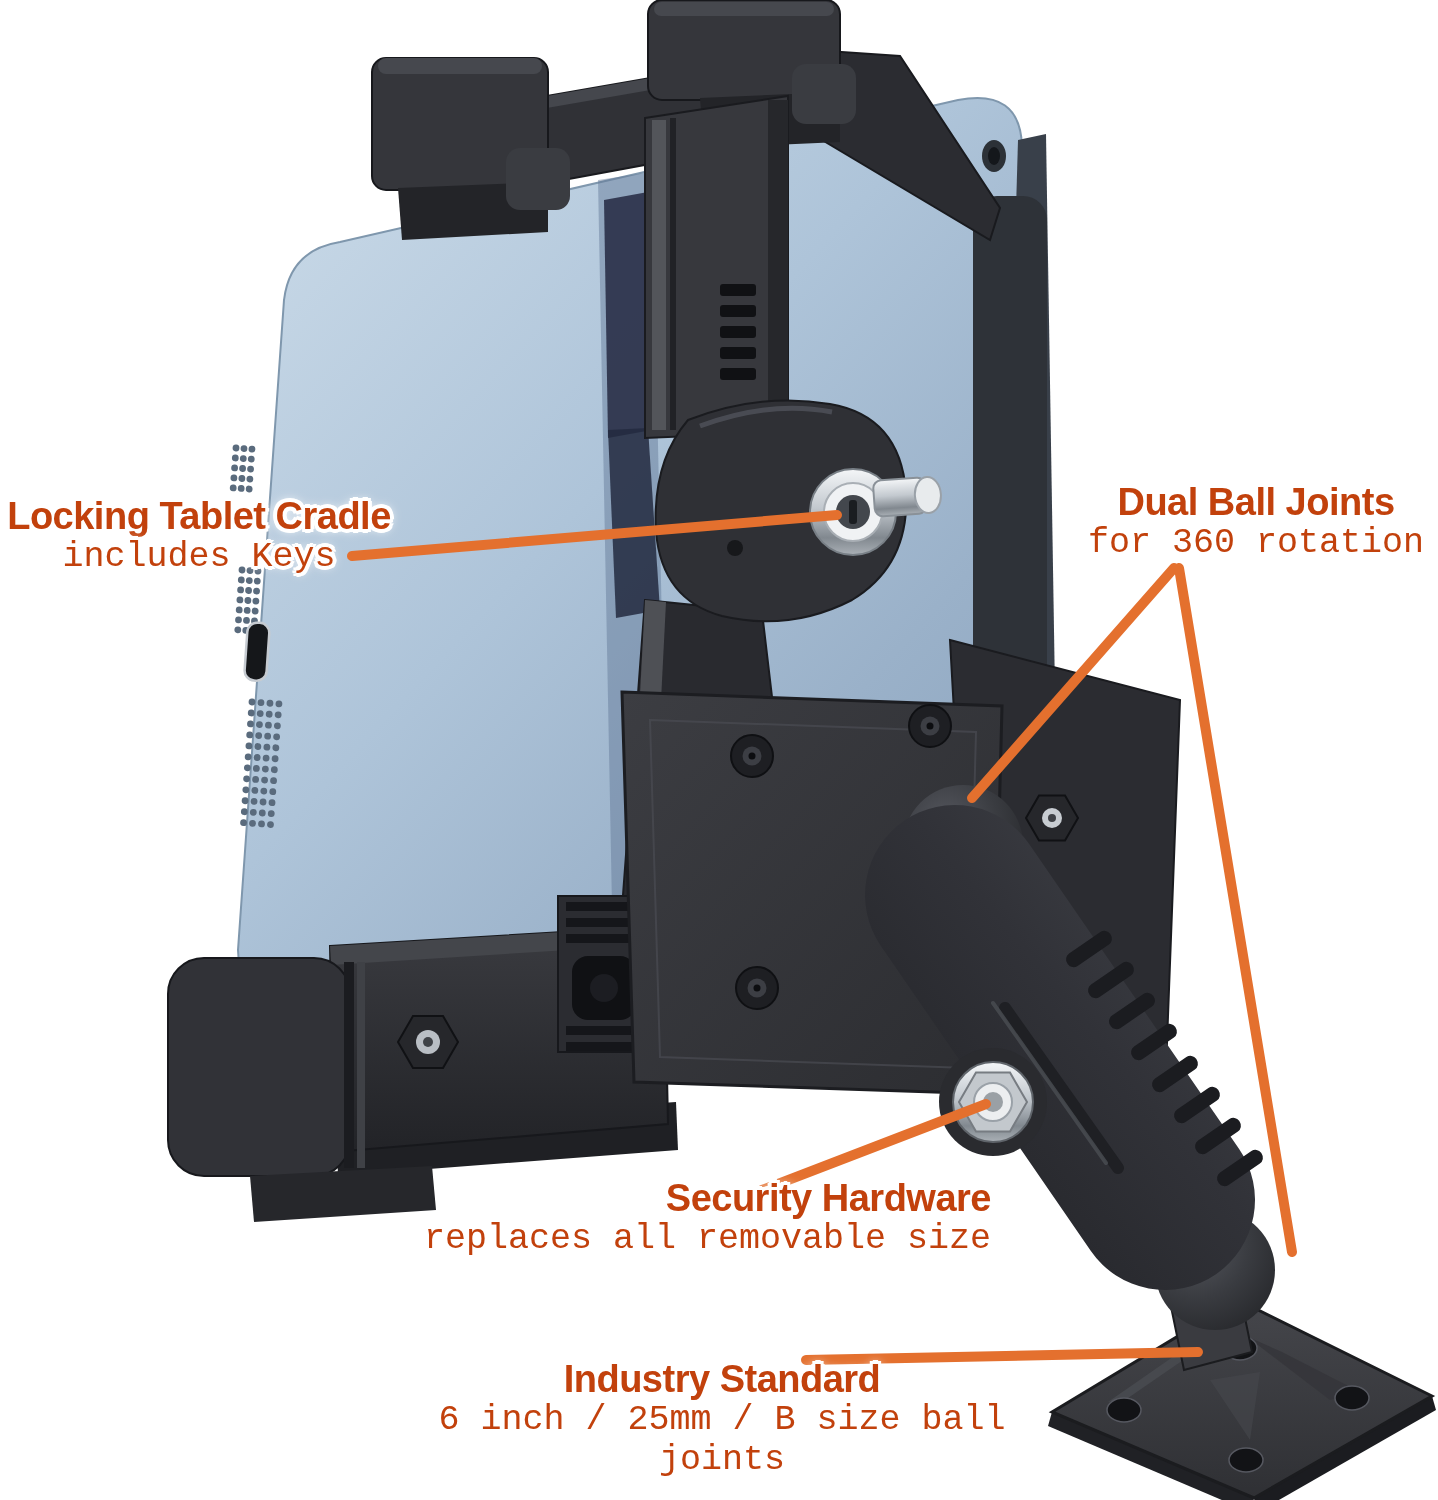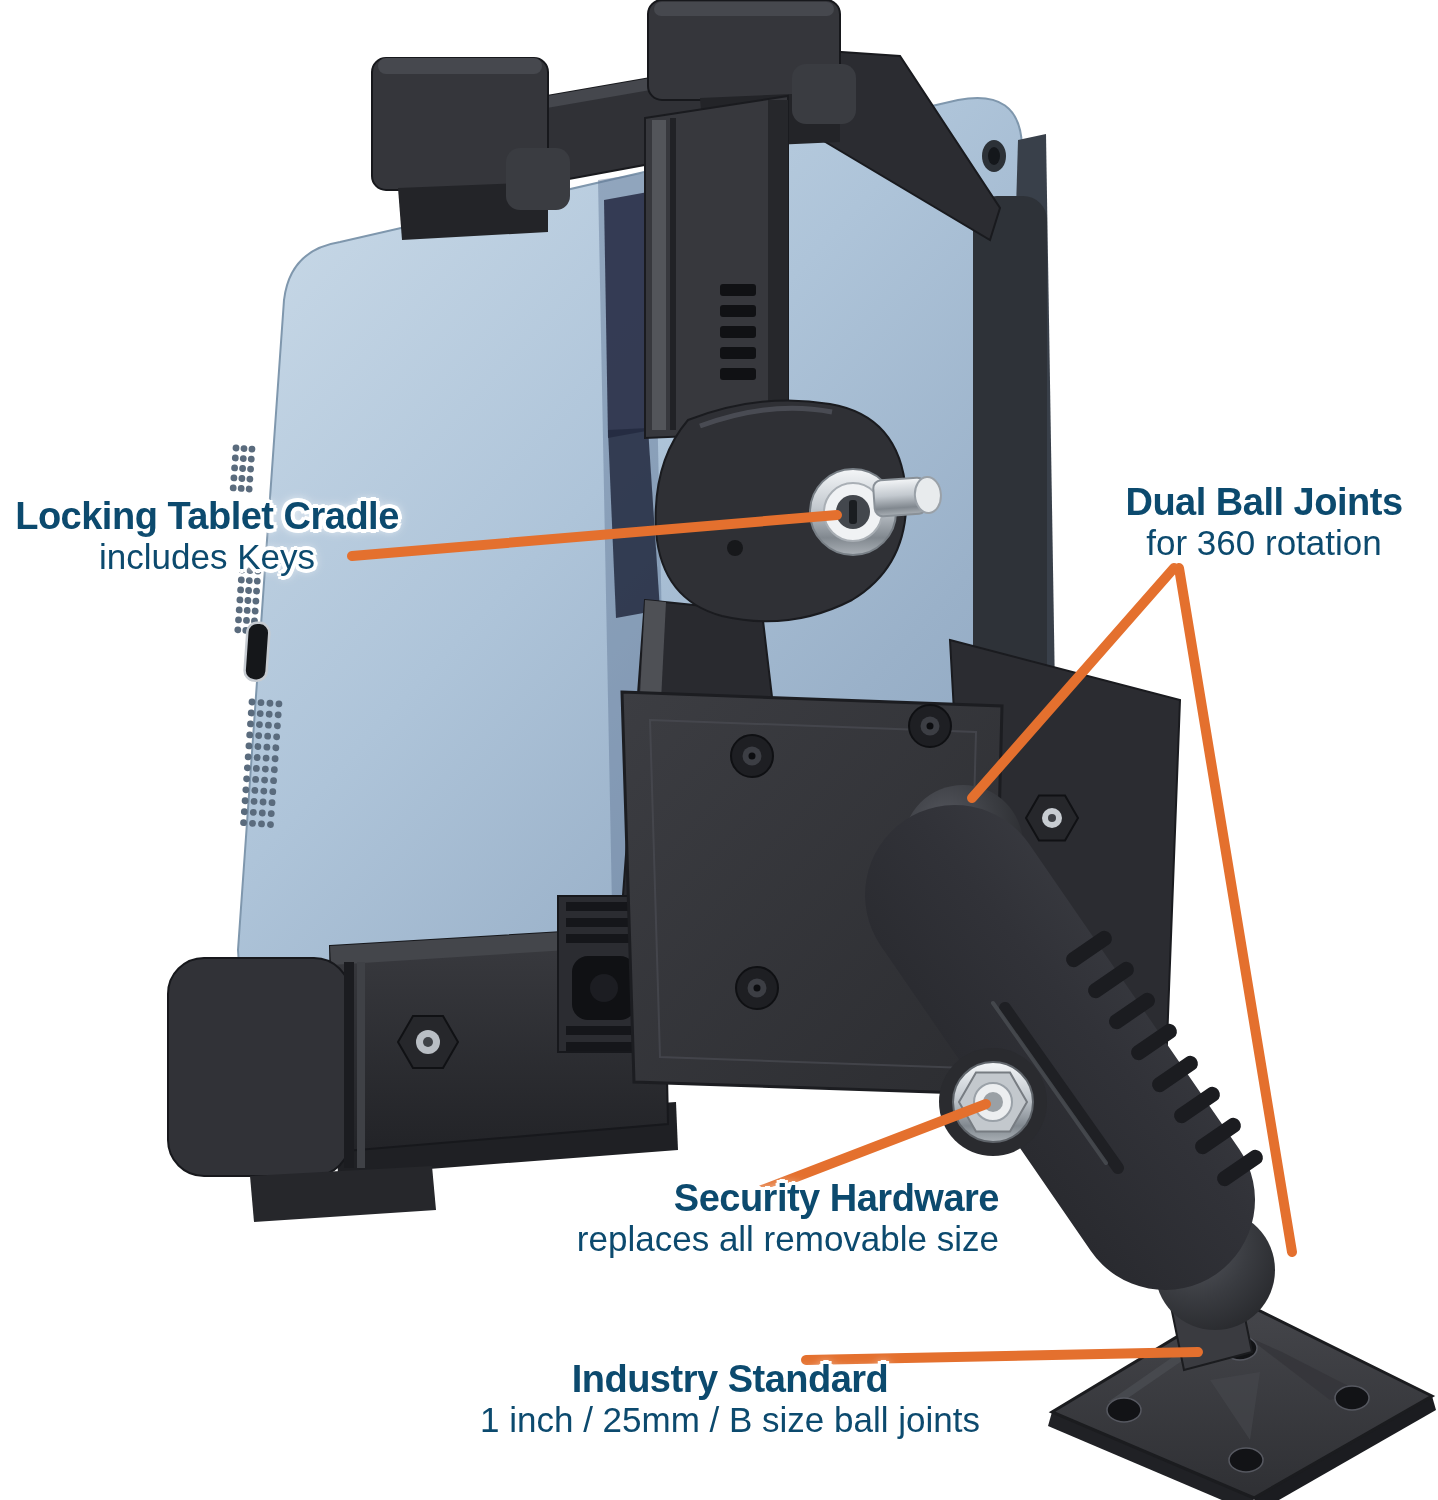--- a/index.html
+++ b/index.html
@@ -2,29 +2,28 @@
 <html><head>
 <meta charset="utf-8">
 <style>
   html,body{margin:0;padding:0;background:#ffffff;}
   .stage{
     position:relative;width:1438px;height:1500px;background:#ffffff;overflow:hidden;
     font-family:"Liberation Sans", sans-serif;
   }
   .art{position:absolute;left:0;top:0;}
   .callout{
-    position:absolute;text-align:center;color:#0c4a6e;
+    position:absolute;text-align:center;color:#c2410c;
     text-shadow:
       -3px -3px 0 #fff, 3px -3px 0 #fff, -3px 3px 0 #fff, 3px 3px 0 #fff,
       -4px 0 0 #fff, 4px 0 0 #fff, 0 -4px 0 #fff, 0 4px 0 #fff,
       0 0 10px #fff, 0 0 14px #fff;
-    padding-left: 8px;
   }
   .c-title{font-weight:bold;font-size:38px;line-height:1.08;letter-spacing:-0.5px;}
-  .c-sub{font-size:35px;line-height:1.15;}
+  .c-sub{font-size:35px;line-height:1.15;font-family:Liberation Mono, monospace;}
   #co-locking{left:0px;top:496px;width:398px;}
   #co-dual{left:1082px;top:482px;width:348px;}
   #co-security{left:413px;top:1178px;width:578px;text-align:right;}
   #co-industry{left:393px;top:1338px;width:658px;margin-top:21px;}
 </style>
 </head>
 <body>
 
 <div class="stage">
 
@@ -348,16 +347,16 @@
     <div class="c-sub">for 360 rotation</div>
   </div>
 
   <div class="callout" id="co-security">
     <div class="c-title">Security Hardware</div>
     <div class="c-sub">replaces all removable size</div>
   </div>
 
   <div class="callout" id="co-industry">
     <div class="c-title">Industry Standard</div>
-    <div class="c-sub">1 inch / 25mm / B size ball joints</div>
+    <div class="c-sub">6 inch / 25mm / B size ball joints</div>
   </div>
 
 </div>
 
 </body></html>

